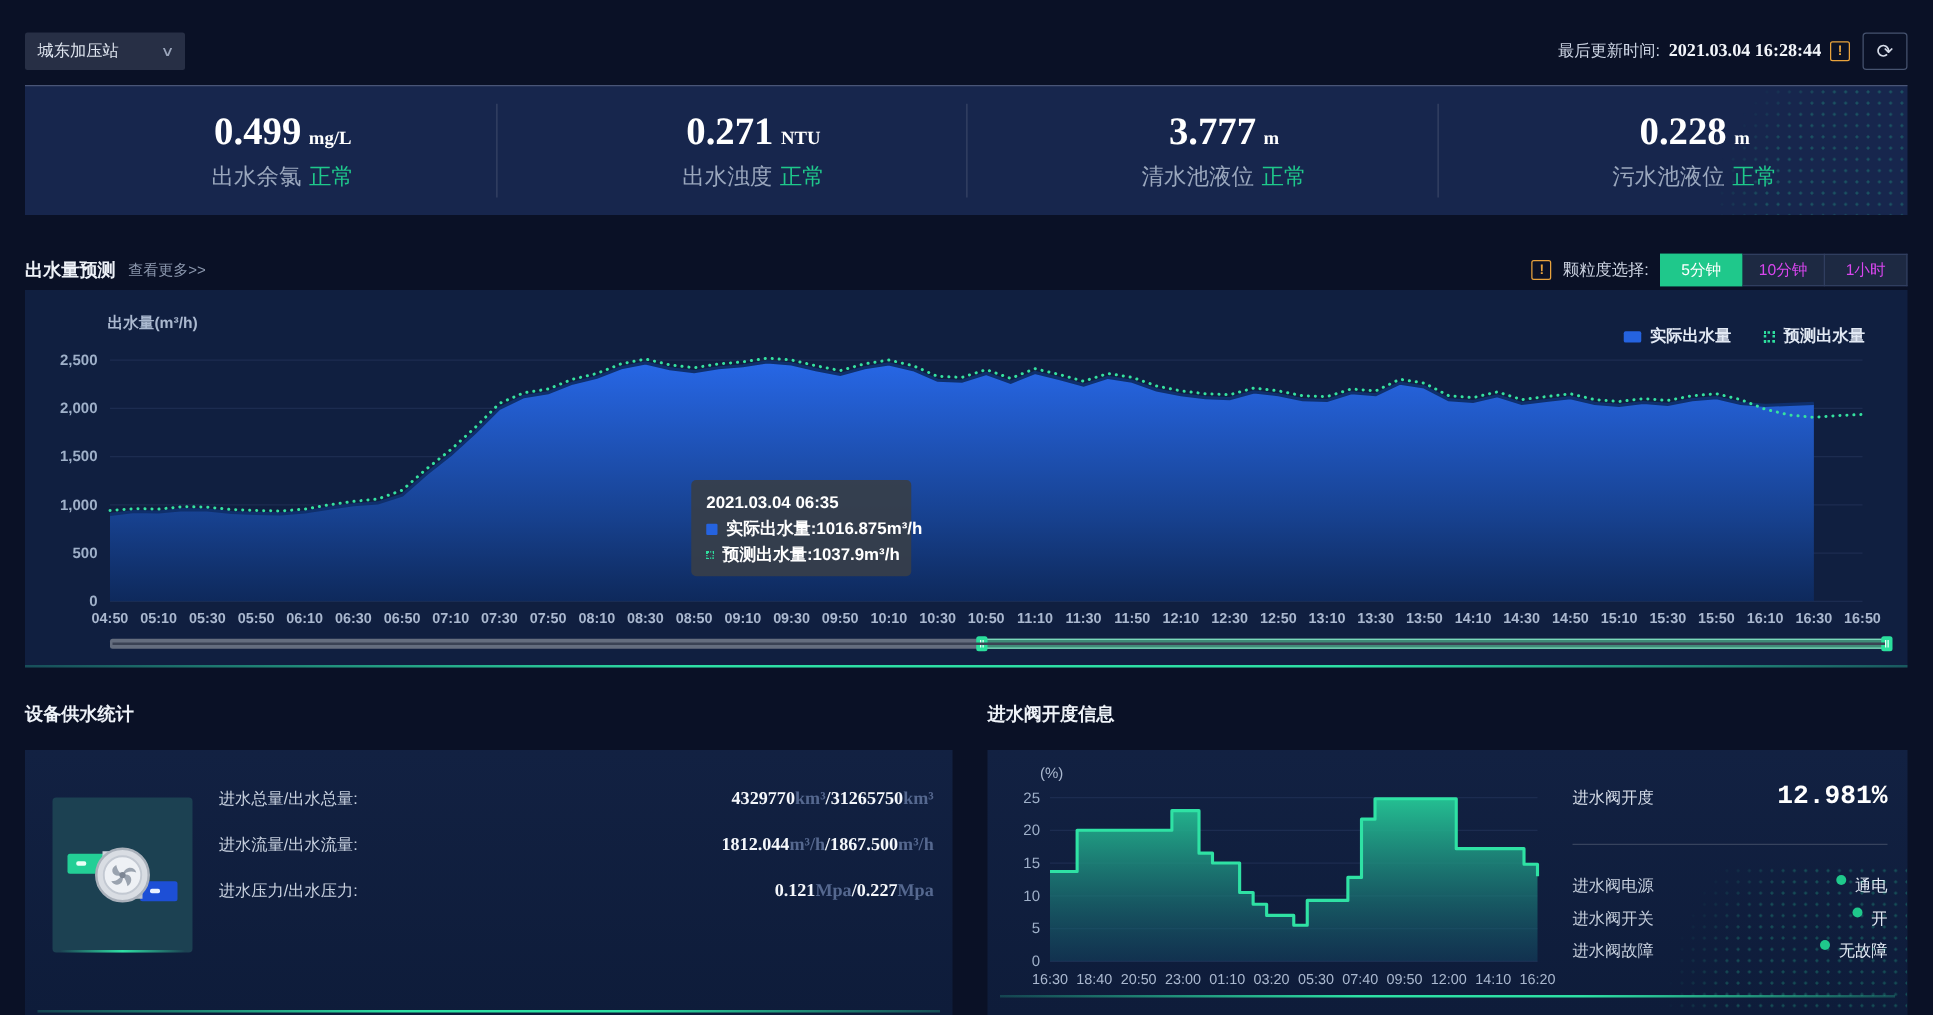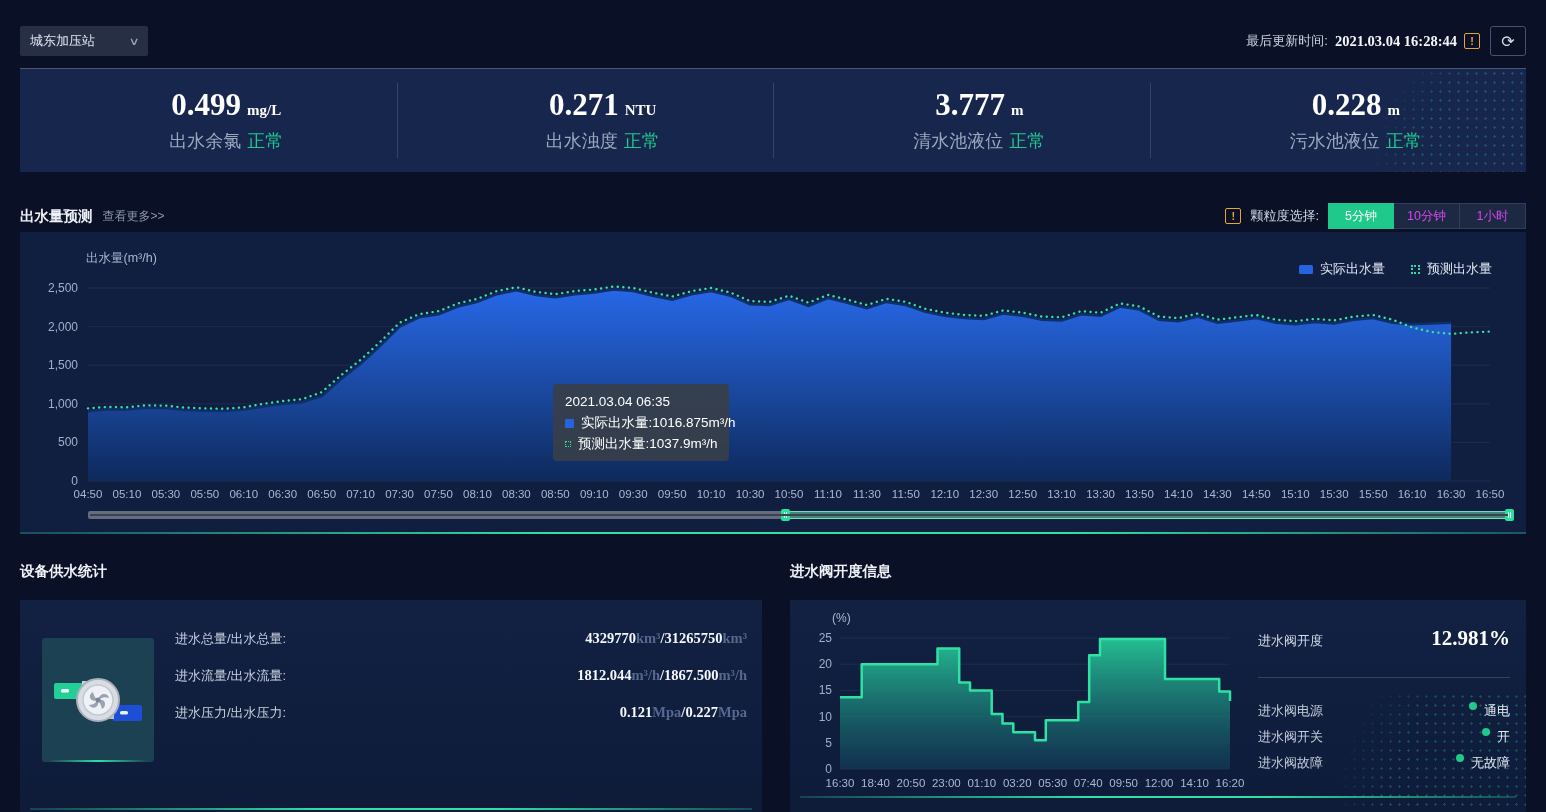--- a/index.html
+++ b/index.html
@@ -39,21 +39,21 @@
   .more-link { font-size:12px; color:#8b97ad; margin-left:10px; cursor:pointer; }
   .gran-group { margin-left:auto; display:flex; align-items:center; gap:9px; }
   .gran-label { font-size:13px; color:#cfd6e4; }
   .gran-btns { display:flex; }
   .gran-btn { width:66px; height:26px; font-size:12.5px; display:flex; align-items:center; justify-content:center;
     background:#1d2942; color:#d946ef; border:1px solid #303e5f; border-left:none; cursor:pointer; }
   .gran-btn:first-child { border-left:1px solid #303e5f; }
   .gran-btn.active { background:#1fc88b; color:#ffffff; border-color:#1fc88b; }
 
   
-  .chart-panel { position:absolute; left:20px; top:232px; width:1506px; height:302px; background:#101f40; }
+  .chart-panel { position:absolute; left:20px; top:232px; width:1506px; height:302px; background:#101f40;font-weight:bold; }
   .chart-panel .glow { position:absolute; left:0; right:0; bottom:0; height:2px;
     background:linear-gradient(90deg, rgba(46,222,166,.25), #2ee0a4 35%, #2ee0a4 70%, rgba(46,222,166,.3)); }
   .y-title { position:absolute; left:66px; top:18px; font-size:12.5px; color:#aab8cf; }
   .legend { position:absolute; right:34px; top:28px; display:flex; gap:26px; }
   .legend-item { display:flex; align-items:center; gap:7px; font-size:13px; color:#e2e9f4; cursor:pointer; }
   .lg-actual { width:14px; height:9px; border-radius:1.5px; background:#2563e0; }
   .lg-pred { width:9px; height:9px; border:2px dotted #2ede9e; }
   .main-svg { position:absolute; left:0; top:40px; }
   .grid { stroke:#1c2c50; stroke-width:1; }
   .ytick { fill:#9fb0c9; font-size:12px; font-family:"Liberation Sans",sans-serif; }
@@ -96,21 +96,21 @@
   .stat-label { font-size:13px; color:#c9d2e0; }
   .stat-value { font-family:"Liberation Serif",serif; font-weight:bold; font-size:14.5px; color:#f4f7fb; }
   .stat-value i { font-style:normal; color:#55688f; font-weight:bold; }
 
   
   .valve-chart-wrap { position:absolute; left:10px; top:6px; }
   .v-ylab { fill:#aab8cf; font-size:12px; font-family:"Liberation Sans",sans-serif; }
   .valve-right { position:absolute; left:468px; top:26px; width:252px; }
   .vr-row1 { display:flex; justify-content:space-between; align-items:baseline; }
   .vr-label { font-size:13px; color:#d6dde9; }
-  .vr-open { font-family:Liberation Serif, serif; font-weight:bold; font-size:21px; color:#ffffff; }
+  .vr-open { font-family:Liberation Mono, monospace; font-weight:bold; font-size:21px; color:#ffffff; }
   .vr-divider { height:1px; background:rgba(255,255,255,.16); margin:26px 0 20px; }
   .vr-status { display:flex; justify-content:space-between; align-items:center; height:26px; font-size:13px; }
   .vr-status .lab { color:#c6cfdd; }
   .vr-val { display:flex; gap:7px; color:#e4ebf5; }
   .dot { width:8px; height:8px; border-radius:50%; background:#1fc88b; }
 </style>
 </head>
 <body>
 
 <div class="topbar">

